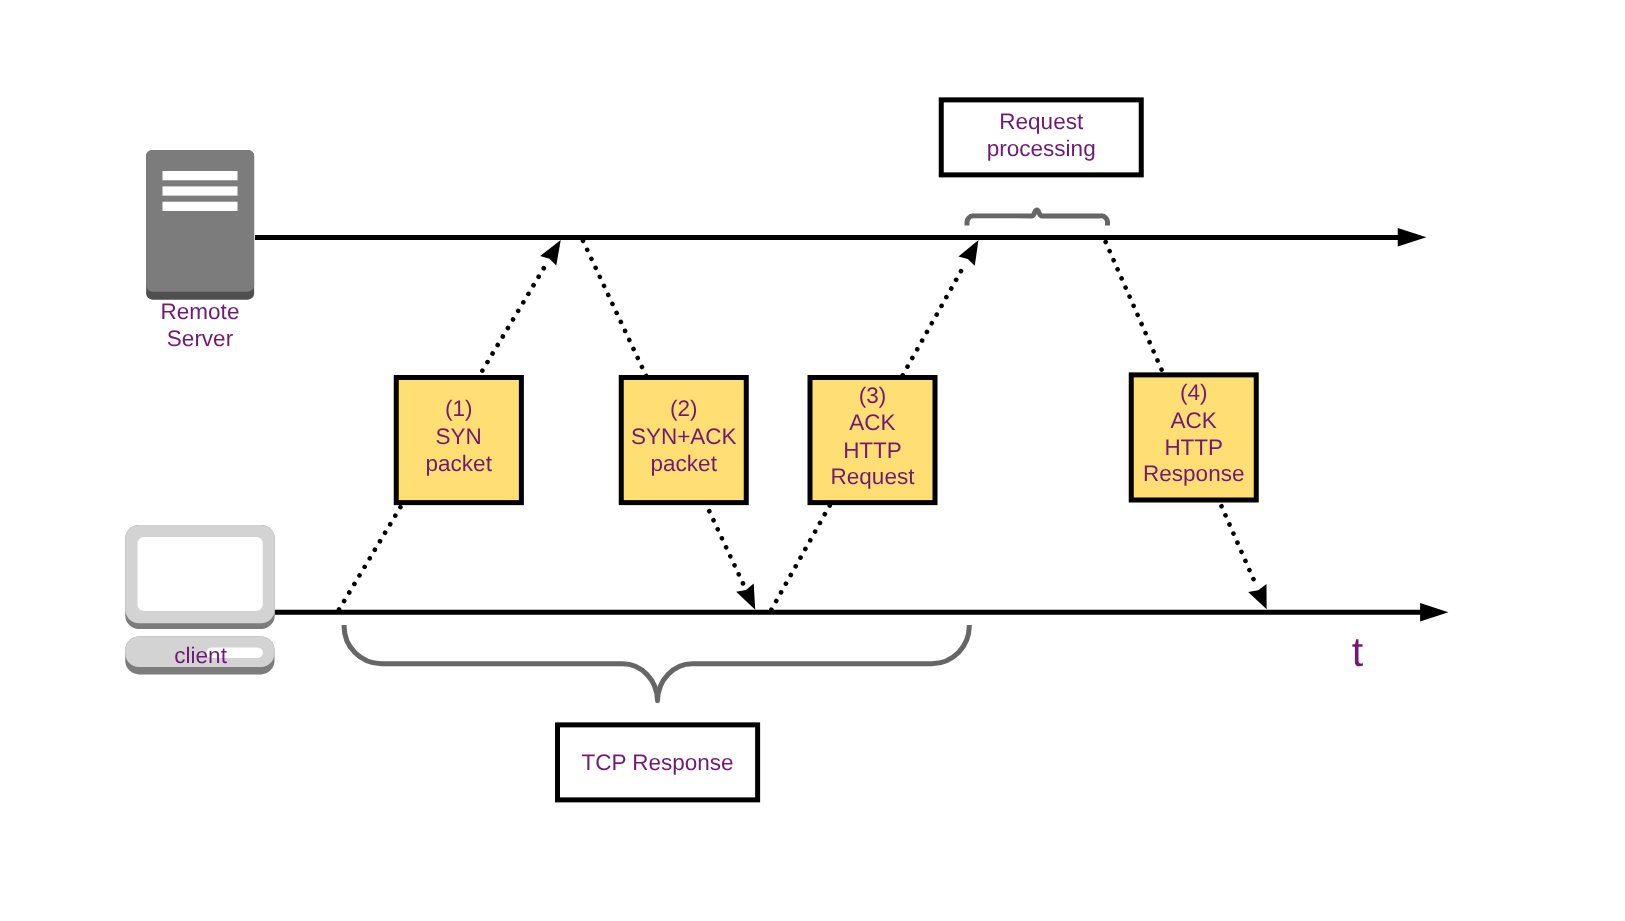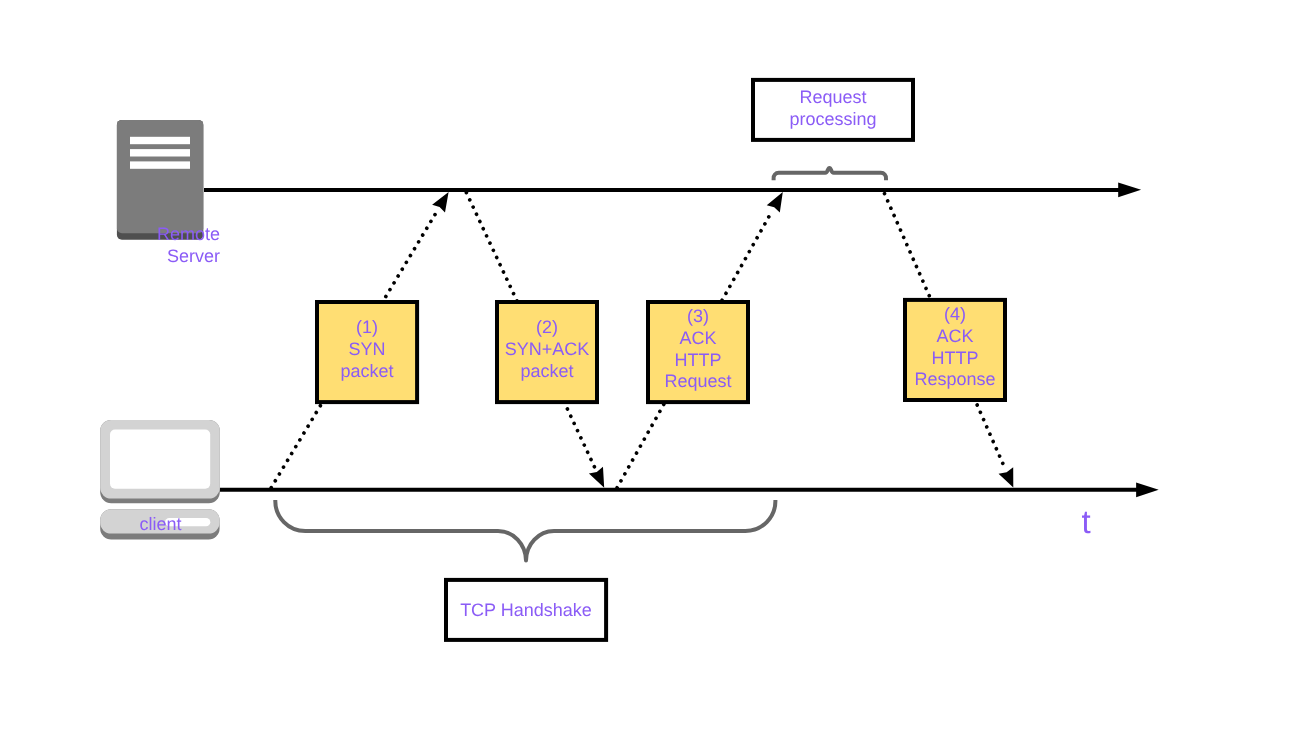--- a/index.html
+++ b/index.html
@@ -1,21 +1,21 @@
 <!DOCTYPE html>
 <html><head>
 <meta charset="utf-8">
 <style>
   html,body{margin:0;padding:0;background:#ffffff;}
   body{width:1300px;height:737px;overflow:hidden;
        font-family:"Liberation Sans",sans-serif;
        -webkit-font-smoothing:antialiased;text-rendering:geometricPrecision;}
   #stage{position:relative;width:1300px;height:737px;background:#fff;}
   svg#art{position:absolute;left:0;top:0;width:1300px;height:737px;}
-  .txt{position:absolute;font-family:"Liberation Sans",sans-serif;color:#8b5cf6;
+  .txt{position:absolute;font-family:"Liberation Sans",sans-serif;color:#701a75;
        text-align:center;white-space:pre;line-height:21.7px;font-size:18px;}
   .axis-t{font-size:33px;line-height:33px;}
 </style>
 </head>
 <body>
 
 <div id="stage">
   <svg id="art" viewBox="0 0 1300 737">
 
     <g>
@@ -70,21 +70,21 @@
 
     <rect x="317" y="302" width="100.1" height="100.1" fill="#FFDE73" stroke="#000000" stroke-width="4"></rect>
     <rect x="497" y="302" width="100.0" height="100.1" fill="#FFDE73" stroke="#000000" stroke-width="4"></rect>
     <rect x="648" y="302" width="100.0" height="100.1" fill="#FFDE73" stroke="#000000" stroke-width="4"></rect>
     <rect x="905" y="299.9" width="100.0" height="100.1" fill="#FFDE73" stroke="#000000" stroke-width="4"></rect>
 
     <rect x="753" y="79.9" width="160.0" height="60.0" fill="#FFFFFF" stroke="#000000" stroke-width="4"></rect>
     <rect x="446" y="579.9" width="160.1" height="60.0" fill="#FFFFFF" stroke="#000000" stroke-width="4"></rect>
   </svg>
 
-  <div class="txt" style="left:100px;top:224px;width:120px;text-align:right;">Remote
+  <div class="txt" style="left:100px;top:239px;width:120px;">Remote
 Server</div>
   <div class="txt" style="left:100px;top:514px;width:121px;">client</div>
   <div class="txt axis-t" style="left:1056px;top:504.5px;width:60px;">t</div>
 
   <div class="txt" style="left:317px;top:317.3px;width:100px;">(1)
 SYN
 packet</div>
   <div class="txt" style="left:497px;top:317.3px;width:100px;">(2)
 SYN+ACK
 packet</div>
@@ -92,14 +92,14 @@
 ACK
 HTTP
 Request</div>
   <div class="txt" style="left:905px;top:304.1px;width:100px;">(4)
 ACK
 HTTP
 Response</div>
 
   <div class="txt" style="left:753px;top:87.4px;width:160px;">Request
 processing</div>
-  <div class="txt" style="left:446px;top:599.8px;width:160px;">TCP Handshake</div>
+  <div class="txt" style="left:446px;top:599.8px;width:160px;">TCP Response</div>
 </div>
 
 </body></html>

